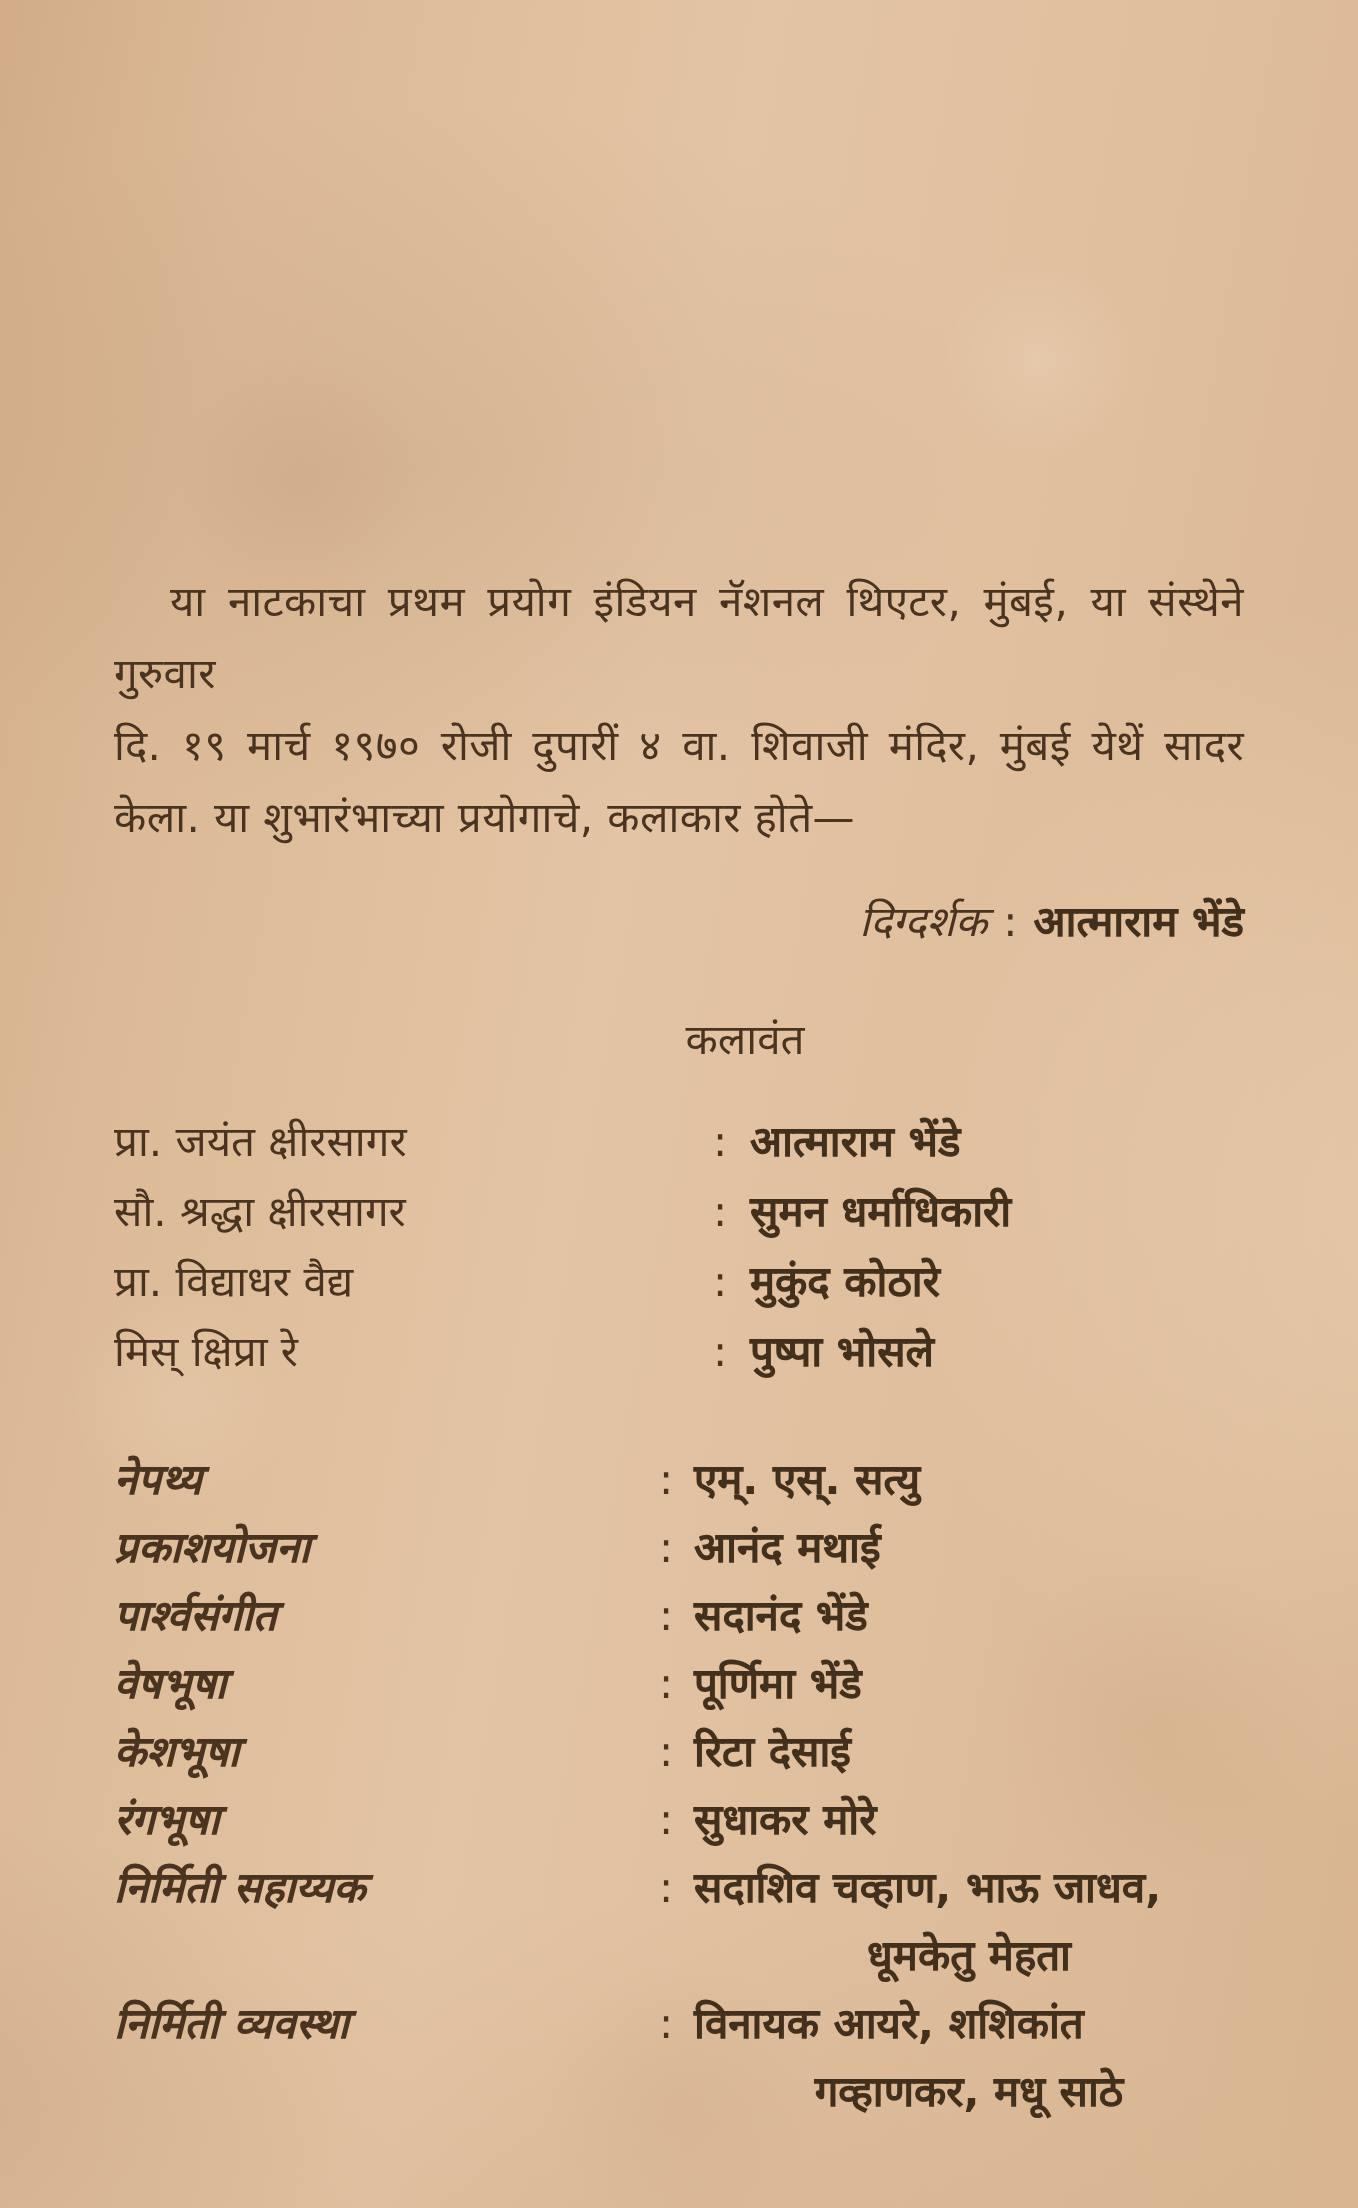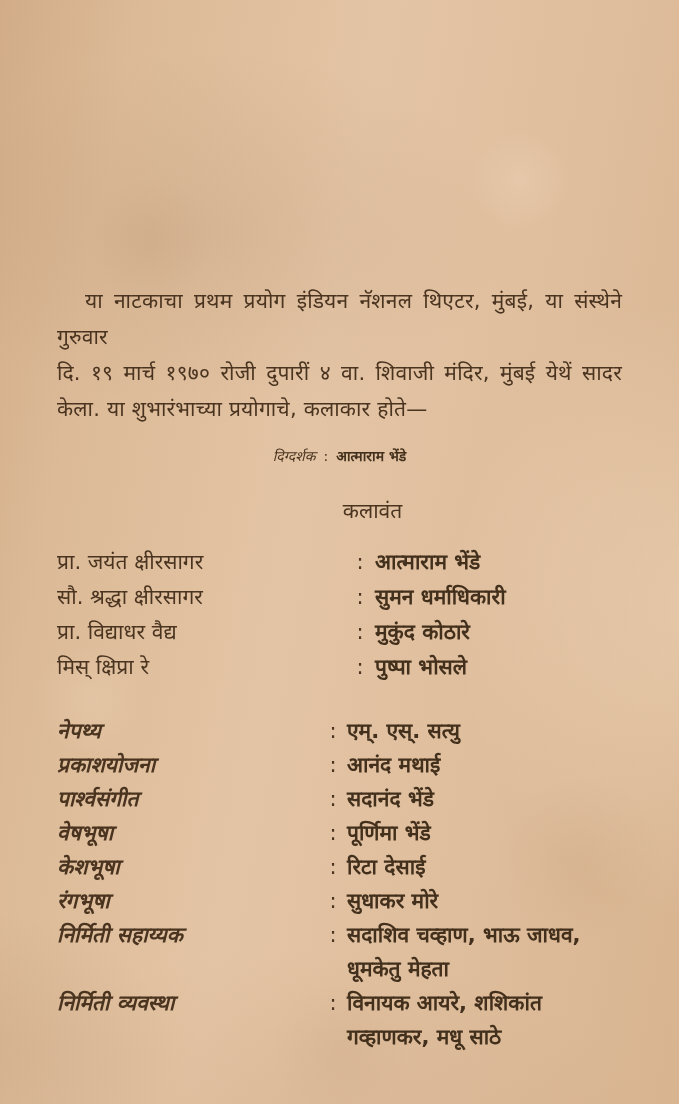--- a/index.html
+++ b/index.html
@@ -47,22 +47,22 @@
     margin: 283px 0 0 0;
     font-size: 21px;
     line-height: 36px;
     letter-spacing: 0.2px;
   }
   .iline { display: block; }
   .justify { text-align: justify; text-align-last: justify; }
   .indent { text-indent: 28px; }
   .director-line {
     margin-top: 19px;
-    text-align: center;
-    font-size: 14px;
+    text-align: right;
+    font-size: 21px;
   }
   .role-italic { font-style: italic; }
   .sep { padding: 0 8px; }
   .bold-name { font-weight: bold; color: #43301c; }
   .cast-heading {
     margin: 31px 0 0 0;
     text-align: center;
     font-size: 21px;
     font-weight: normal;
     transform: translateX(33px);
@@ -78,21 +78,21 @@
   }
   .crew-grid {
     grid-template-columns: 262px 28px 1fr;
     margin-top: 29px;
     line-height: 34px;
   }
   .c-role { text-align: left; }
   .crew-grid .c-role { font-style: italic; font-weight: bold; }
   .c-sep { text-align: center; }
   .c-name { font-weight: bold; color: #43301c; }
-  .nline2 { display: block; }
+  .nline2 { display: block; text-align: center; }
 </style>
 </head>
 <body>
 
 <div class="page">
   <div class="content">
 
     <p class="intro">
       <span class="iline indent justify">या नाटकाचा प्रथम प्रयोग इंडियन नॅशनल थिएटर, मुंबई, या संस्थेने गुरुवार</span>
       <span class="iline justify">दि. १९ मार्च १९७० रोजी दुपारीं ४ वा. शिवाजी मंदिर, मुंबई येथें सादर</span>

